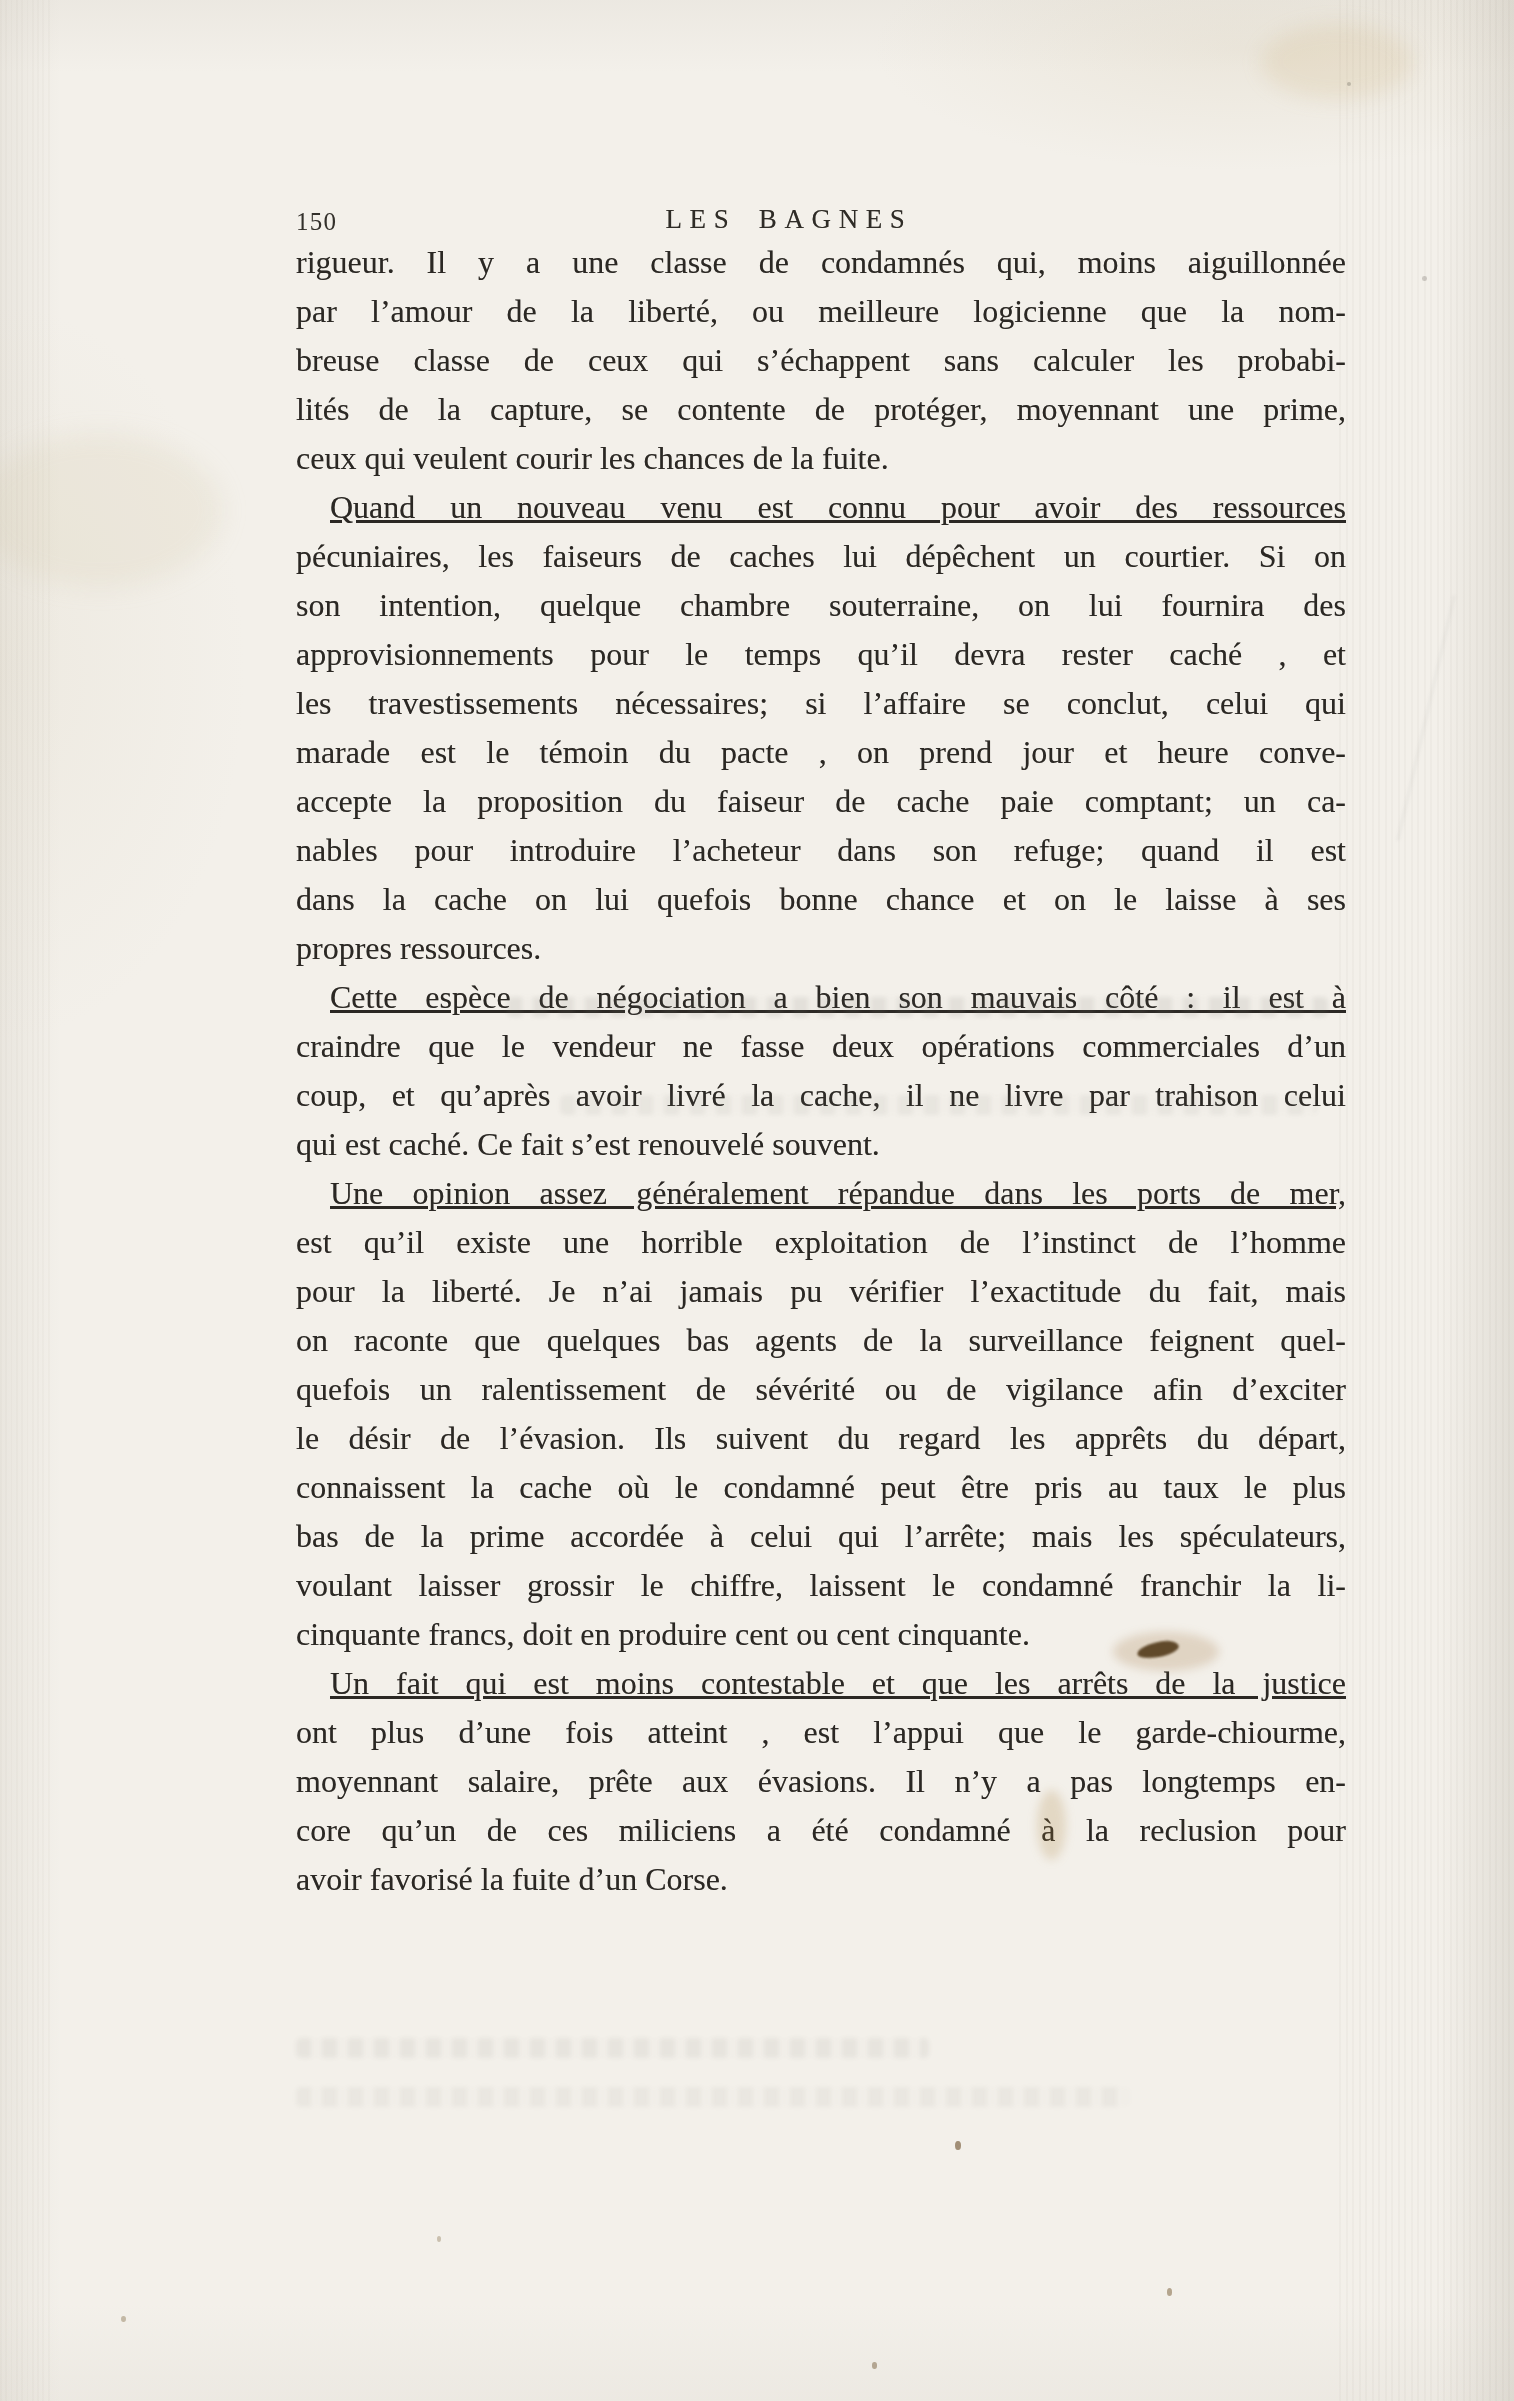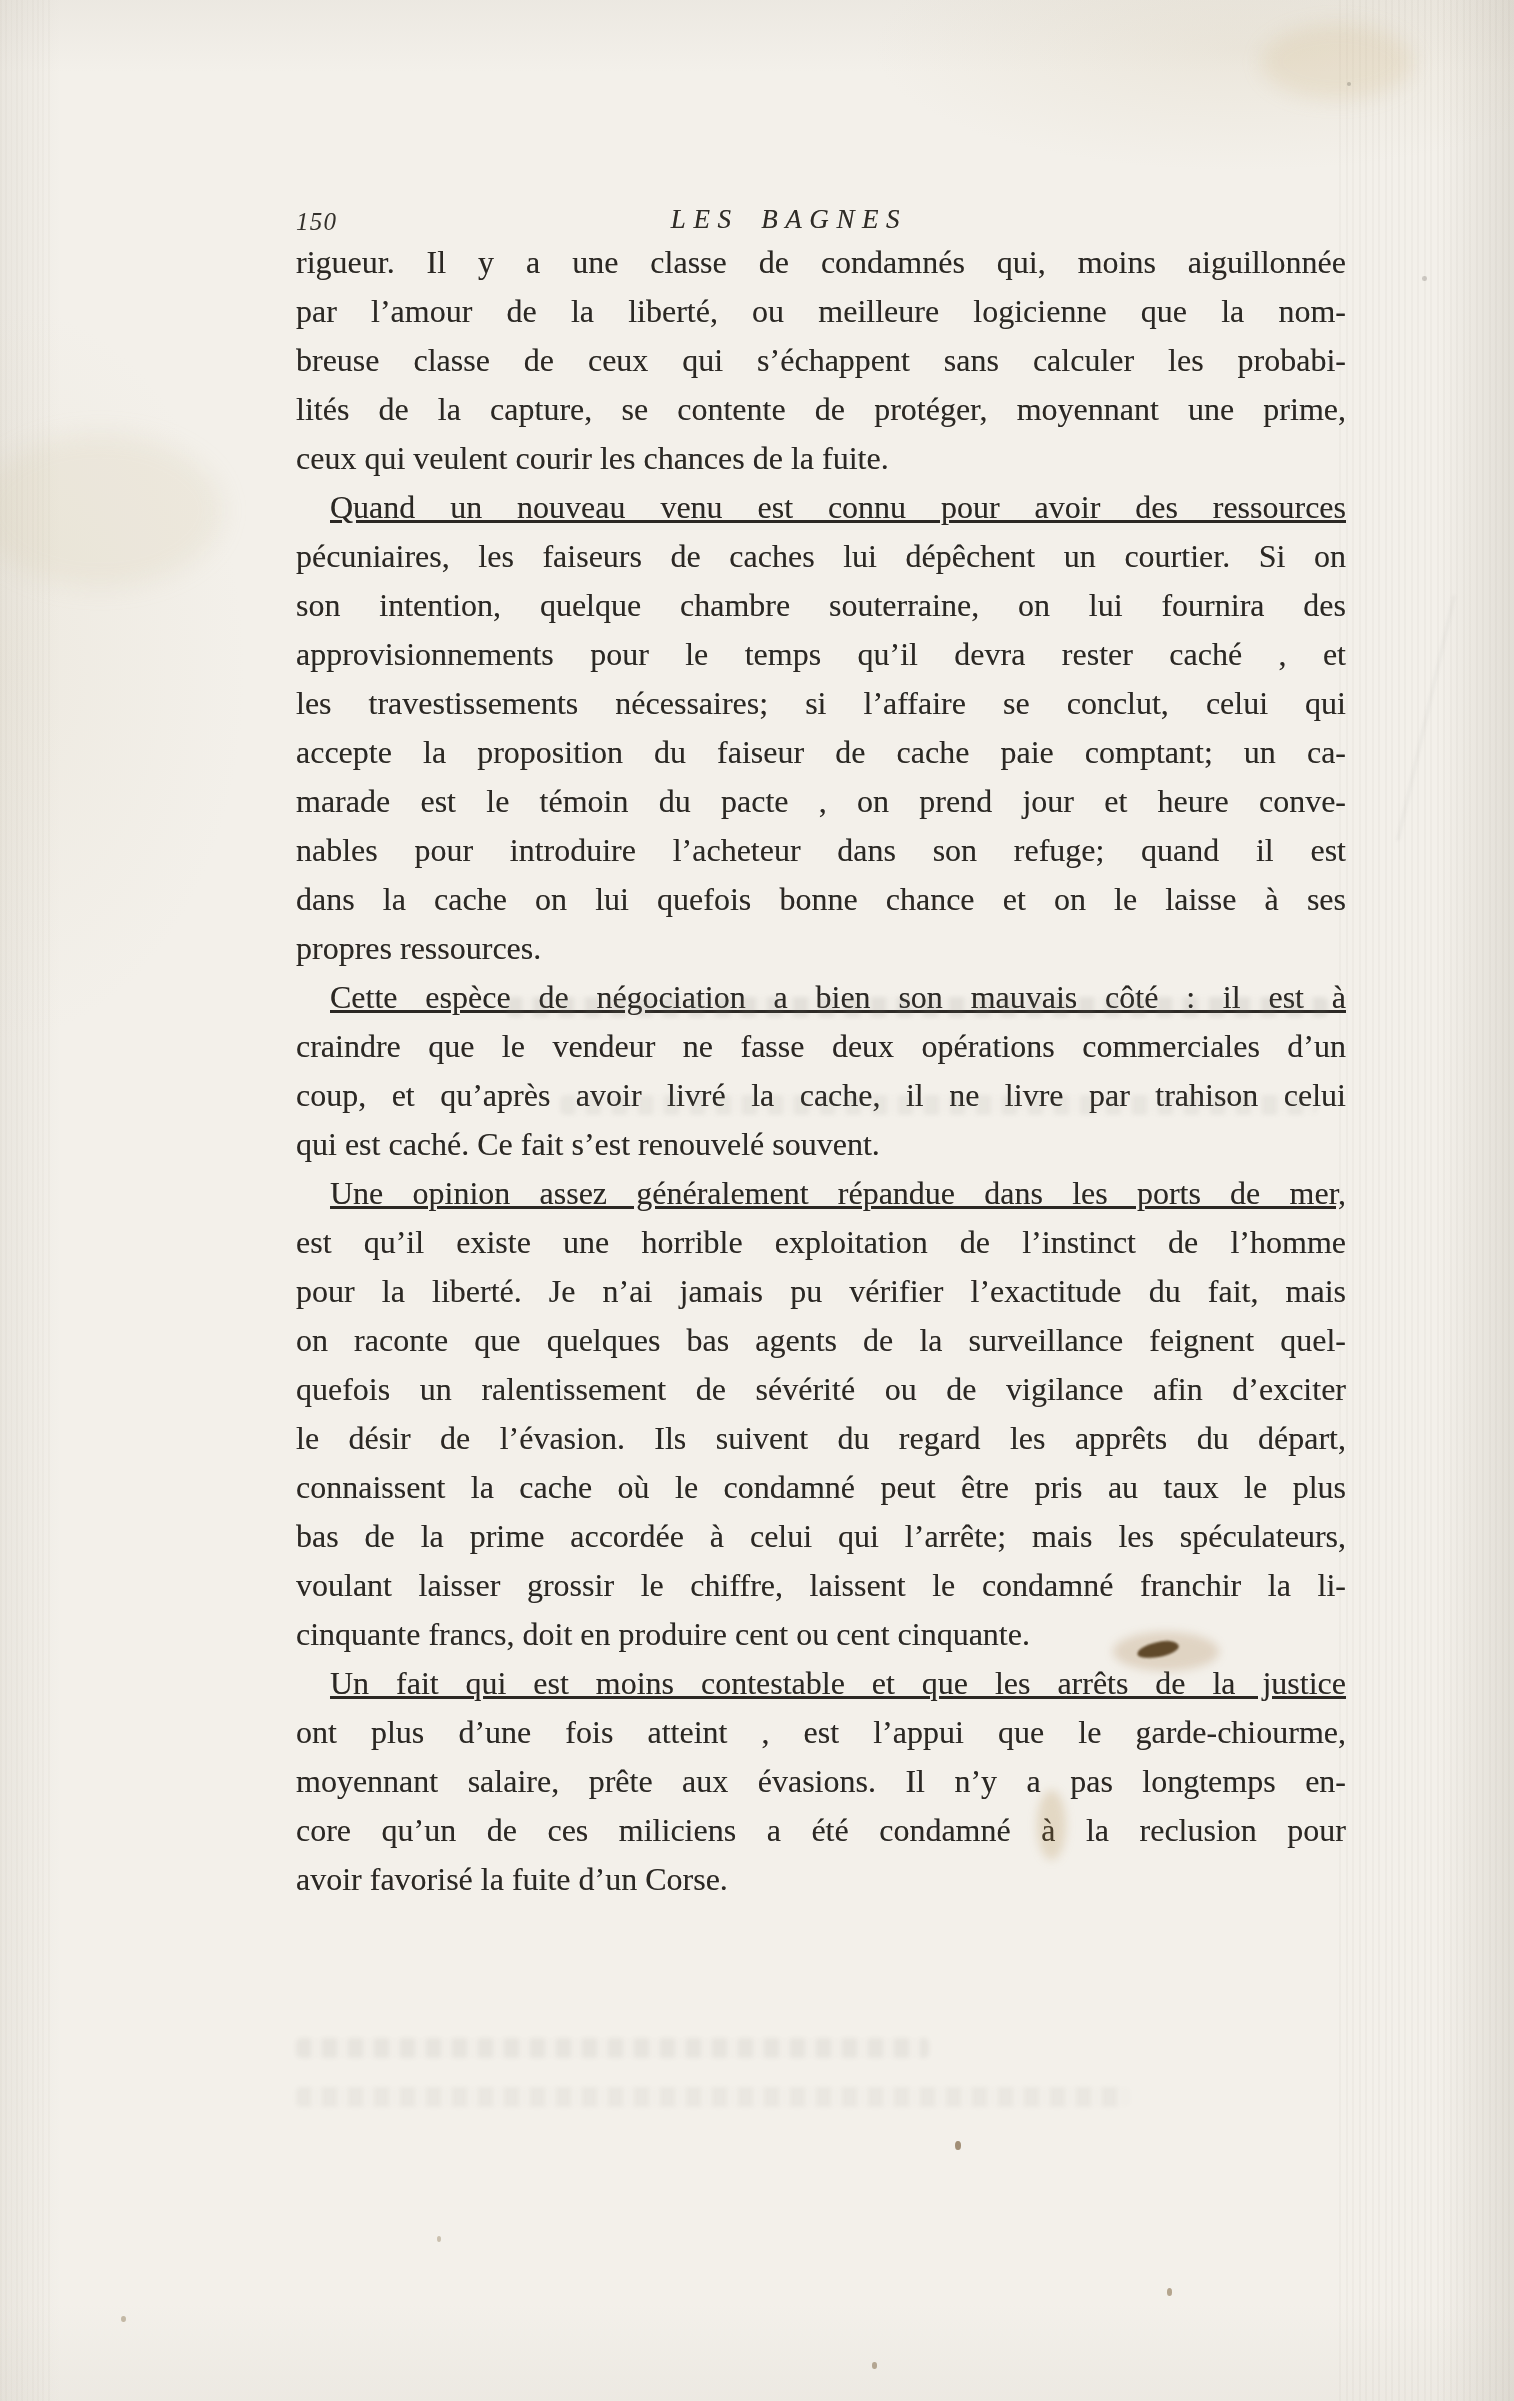--- a/index.html
+++ b/index.html
@@ -26,21 +26,21 @@
     opacity:.8;
   }
   .streaks-left{
     position:absolute;top:0;left:0;width:53px;height:100%;
     background:repeating-linear-gradient(90deg,
       rgba(140,130,112,0.04) 0 1.8px, rgba(255,255,255,0) 1.8px 5.3px);
   }
   .text-block{
     position:absolute;left:296px;top:204px;width:1050px;
   }
-  .header{position:relative;height:34px;font-style:italic;}
+  .header{position:relative;height:34px;}
   .page-number{
     position:absolute;left:0;top:3.5px;
     font-size:25px;color:#33302b;letter-spacing:1.2px;
   }
   .running-title{
     position:absolute;left:50%;top:0;transform:translateX(-50%);
     margin-left:-32px;
     font-size:27px;color:#2f2c27;letter-spacing:7.6px;word-spacing:8.2px;
     text-shadow:0 0 0.6px rgba(45,40,33,0.45);
   }
@@ -117,22 +117,22 @@
         <div class="line">rigueur. Il y a une classe de condamnés qui, moins aiguillonnée</div>
         <div class="line">par l’amour de la liberté, ou meilleure logicienne que la nom-</div>
         <div class="line">breuse classe de ceux qui s’échappent sans calculer les probabi-</div>
         <div class="line">lités de la capture, se contente de protéger, moyennant une prime,</div>
         <div class="line endpara">ceux qui veulent courir les chances de la fuite.</div>
         <div class="line indent">Quand un nouveau venu est connu pour avoir des ressources</div>
         <div class="line">pécuniaires, les faiseurs de caches lui dépêchent un courtier. Si on</div>
         <div class="line">son intention, quelque chambre souterraine, on lui fournira des</div>
         <div class="line">approvisionnements pour le temps qu’il devra rester caché , et</div>
         <div class="line">les travestissements nécessaires; si l’affaire se conclut, celui qui</div>
+        <div class="line">marade est le témoin du pacte , on prend jour et heure conve-</div>
         <div class="line">accepte la proposition du faiseur de cache paie comptant; un ca-</div>
-        <div class="line">marade est le témoin du pacte , on prend jour et heure conve-</div>
         <div class="line">nables pour introduire l’acheteur dans son refuge; quand il est</div>
         <div class="line">dans la cache on lui quefois bonne chance et on le laisse à ses</div>
         <div class="line endpara">propres ressources.</div>
         <div class="line indent">Cette espèce de négociation a bien son mauvais côté : il est à</div>
         <div class="line">craindre que le vendeur ne fasse deux opérations commerciales d’un</div>
         <div class="line">coup, et qu’après avoir livré la cache, il ne livre par trahison celui</div>
         <div class="line endpara">qui est caché. Ce fait s’est renouvelé souvent.</div>
         <div class="line indent">Une opinion assez généralement répandue dans les ports de mer,</div>
         <div class="line">est qu’il existe une horrible exploitation de l’instinct de l’homme</div>
         <div class="line">pour la liberté. Je n’ai jamais pu vérifier l’exactitude du fait, mais</div>

